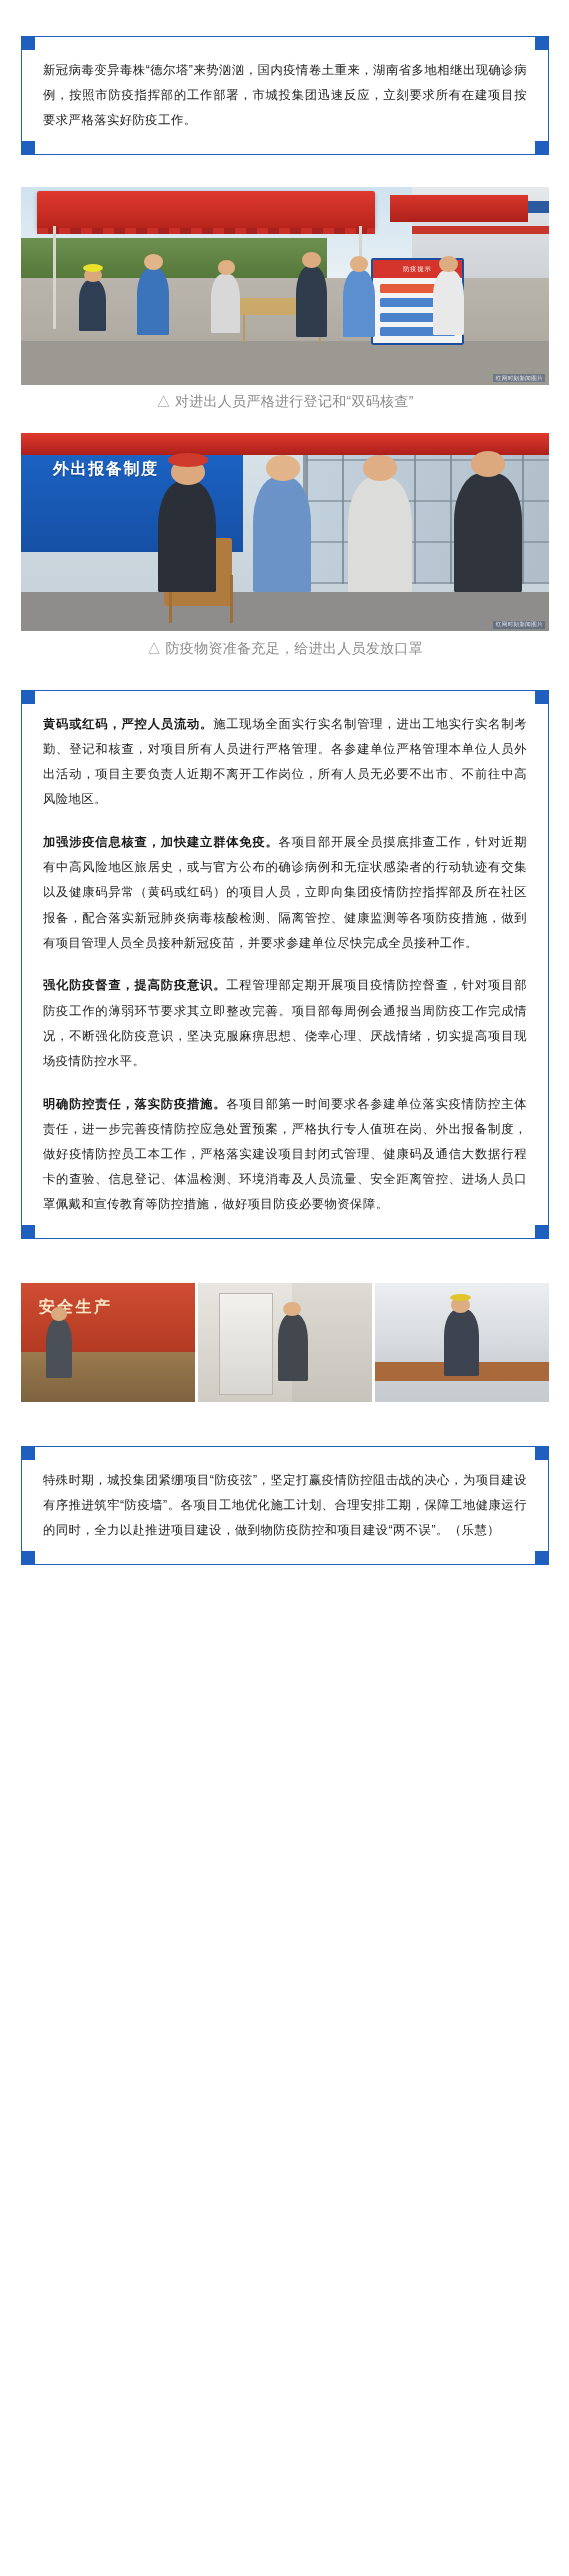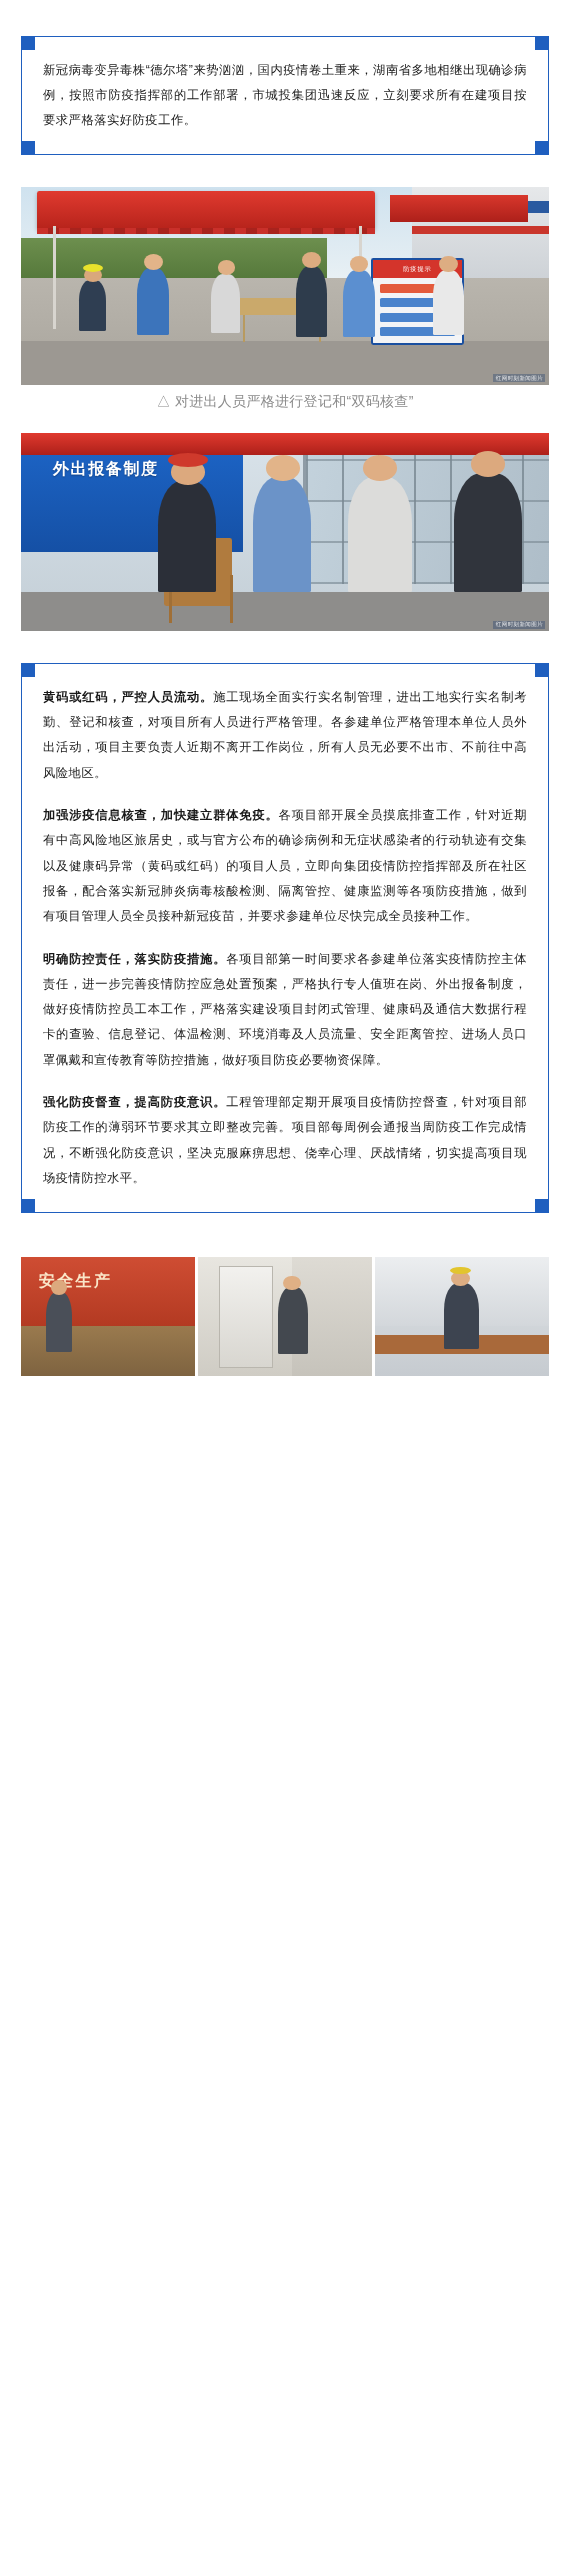--- a/index.html
+++ b/index.html
@@ -325,45 +325,46 @@
       <div class="head" style="left:46.4%; top:11%; width:6.4%; height:13%; background:#e2b489;"></div>
 
       <div class="person" style="left:62%; top:22%; width:12%; height:58%; background:#dcdcda;"></div>
       <div class="head" style="left:64.8%; top:11%; width:6.4%; height:13%; background:#dfae84;"></div>
 
       <div class="person" style="left:82%; top:20%; width:13%; height:60%; background:#30343c;"></div>
       <div class="head" style="left:85.2%; top:9%; width:6.6%; height:13%; background:#dca97e;"></div>
 
       <div class="wm">红网时刻新闻图片</div>
     </div>
+    <div class="caption">△ 防疫物资准备充足，给进出人员发放口罩</div>
   </div>
 
   <div class="gap-40"></div>
 
   <div class="card">
     <span class="corner tl"></span>
     <span class="corner tr"></span>
     <span class="corner bl"></span>
     <span class="corner br"></span>
     <div class="card-inner">
 
       <p class="para">
         <span class="lead">黄码或红码，严控人员流动。</span><span>施工现场全面实行实名制管理，进出工地实行实名制考勤、登记和核查，对项目所有人员进行严格管理。各参建单位严格管理本单位人员外出活动，项目主要负责人近期不离开工作岗位，所有人员无必要不出市、不前往中高风险地区。</span>
       </p>
 
       <p class="para">
         <span class="lead">加强涉疫信息核查，加快建立群体免疫。</span><span>各项目部开展全员摸底排查工作，针对近期有中高风险地区旅居史，或与官方公布的确诊病例和无症状感染者的行动轨迹有交集以及健康码异常（黄码或红码）的项目人员，立即向集团疫情防控指挥部及所在社区报备，配合落实新冠肺炎病毒核酸检测、隔离管控、健康监测等各项防疫措施，做到有项目管理人员全员接种新冠疫苗，并要求参建单位尽快完成全员接种工作。</span>
       </p>
 
       <p class="para">
+        <span class="lead">强化防疫督查，提高防疫意识。</span><span>工程管理部定期开展项目疫情防控督查，针对项目部防疫工作的薄弱环节要求其立即整改完善。项目部每周例会通报当周防疫工作完成情况，不断强化防疫意识，坚决克服麻痹思想、侥幸心理、厌战情绪，切实提高项目现场疫情防控水平。</span>
+      </p>
+
+      <p class="para">
         <span class="lead">明确防控责任，落实防疫措施。</span><span>各项目部第一时间要求各参建单位落实疫情防控主体责任，进一步完善疫情防控应急处置预案，严格执行专人值班在岗、外出报备制度，做好疫情防控员工本工作，严格落实建设项目封闭式管理、健康码及通信大数据行程卡的查验、信息登记、体温检测、环境消毒及人员流量、安全距离管控、进场人员口罩佩戴和宣传教育等防控措施，做好项目防疫必要物资保障。</span>
-      </p>
-
-      <p class="para">
-        <span class="lead">强化防疫督查，提高防疫意识。</span><span>工程管理部定期开展项目疫情防控督查，针对项目部防疫工作的薄弱环节要求其立即整改完善。项目部每周例会通报当周防疫工作完成情况，不断强化防疫意识，坚决克服麻痹思想、侥幸心理、厌战情绪，切实提高项目现场疫情防控水平。</span>
       </p>
 
     </div>
   </div>
 
   <div class="gap-56"></div>
 
   <div>
     <div class="photo-row">
       <div class="ph p3a">
@@ -384,17 +385,26 @@
         <div class="tbl"></div>
         <div class="person" style="left:40%; top:22%; width:20%; height:56%; background:#3d4450;"></div>
         <div class="head" style="left:44%; top:12%; width:11%; height:13%; background:#ddad82;"></div>
         <div class="head" style="left:43.4%; top:9%; width:12%; height:6%; background:#e2c52e;"></div>
       </div>
     </div>
   </div>
 
   <div class="gap-56"></div>
 
+  <div class="card">
+    <span class="corner tl"></span>
+    <span class="corner tr"></span>
+    <span class="corner bl"></span>
+    <span class="corner br"></span>
+    <div class="card-inner">
+      <p class="para">特殊时期，城投集团紧绷项目“防疫弦”，坚定打赢疫情防控阻击战的决心，为项目建设有序推进筑牢“防疫墙”。各项目工地优化施工计划、合理安排工期，保障工地健康运行的同时，全力以赴推进项目建设，做到物防疫防控和项目建设“两不误”。（乐慧）</p>
+    </div>
+  </div>
 
   <div class="gap-40"></div>
 
 </div>
 
 
 </body></html>

